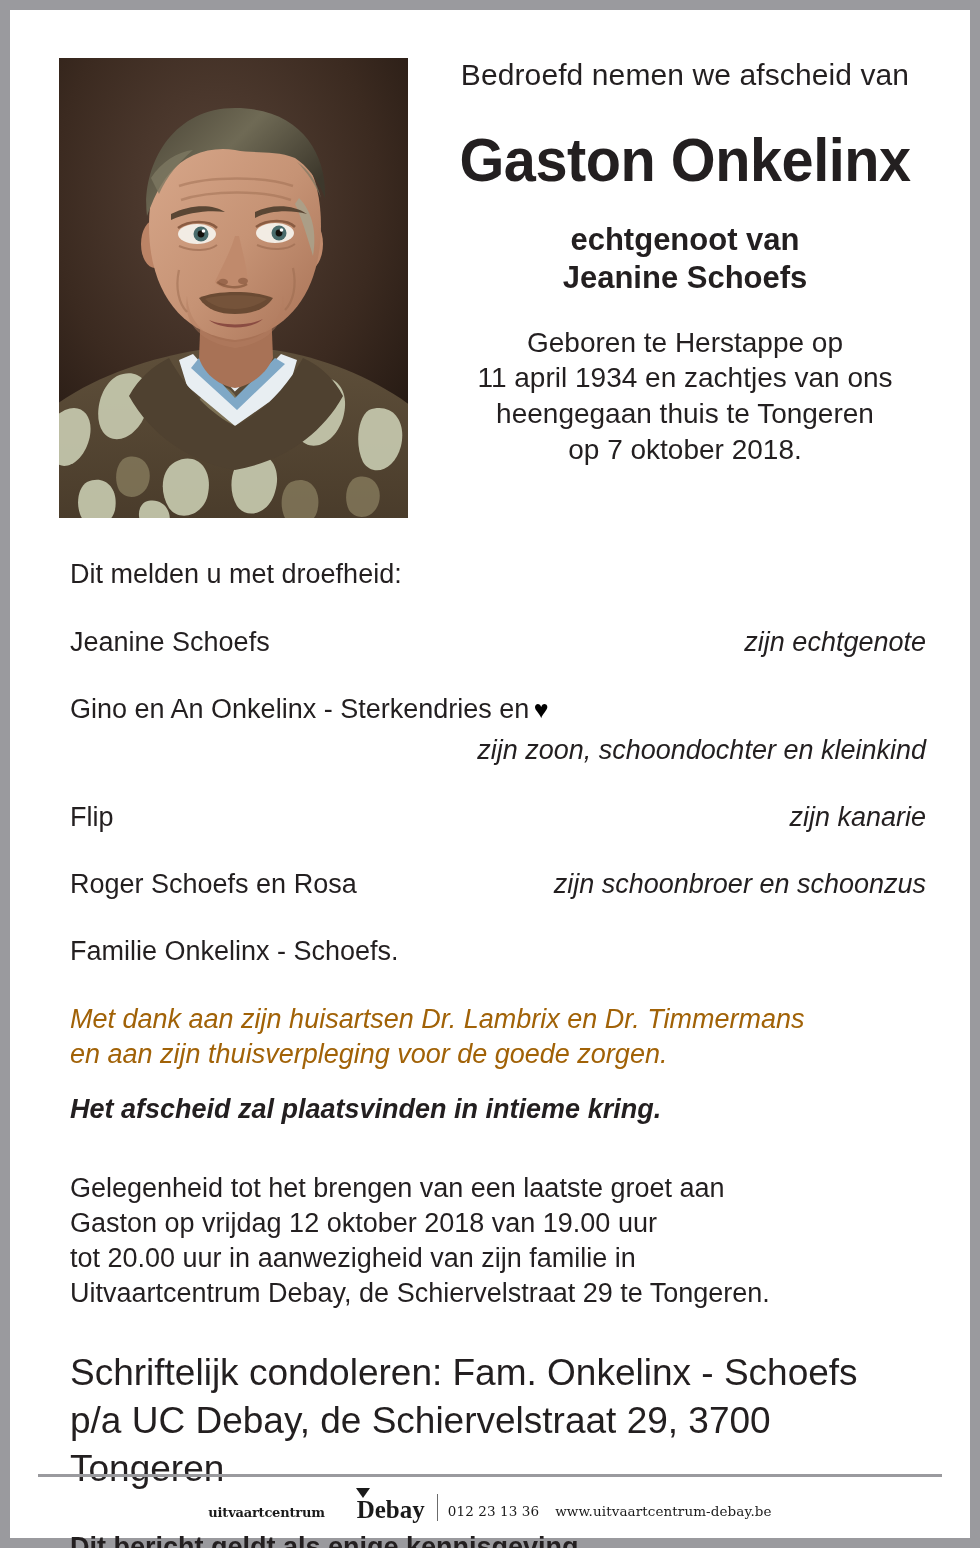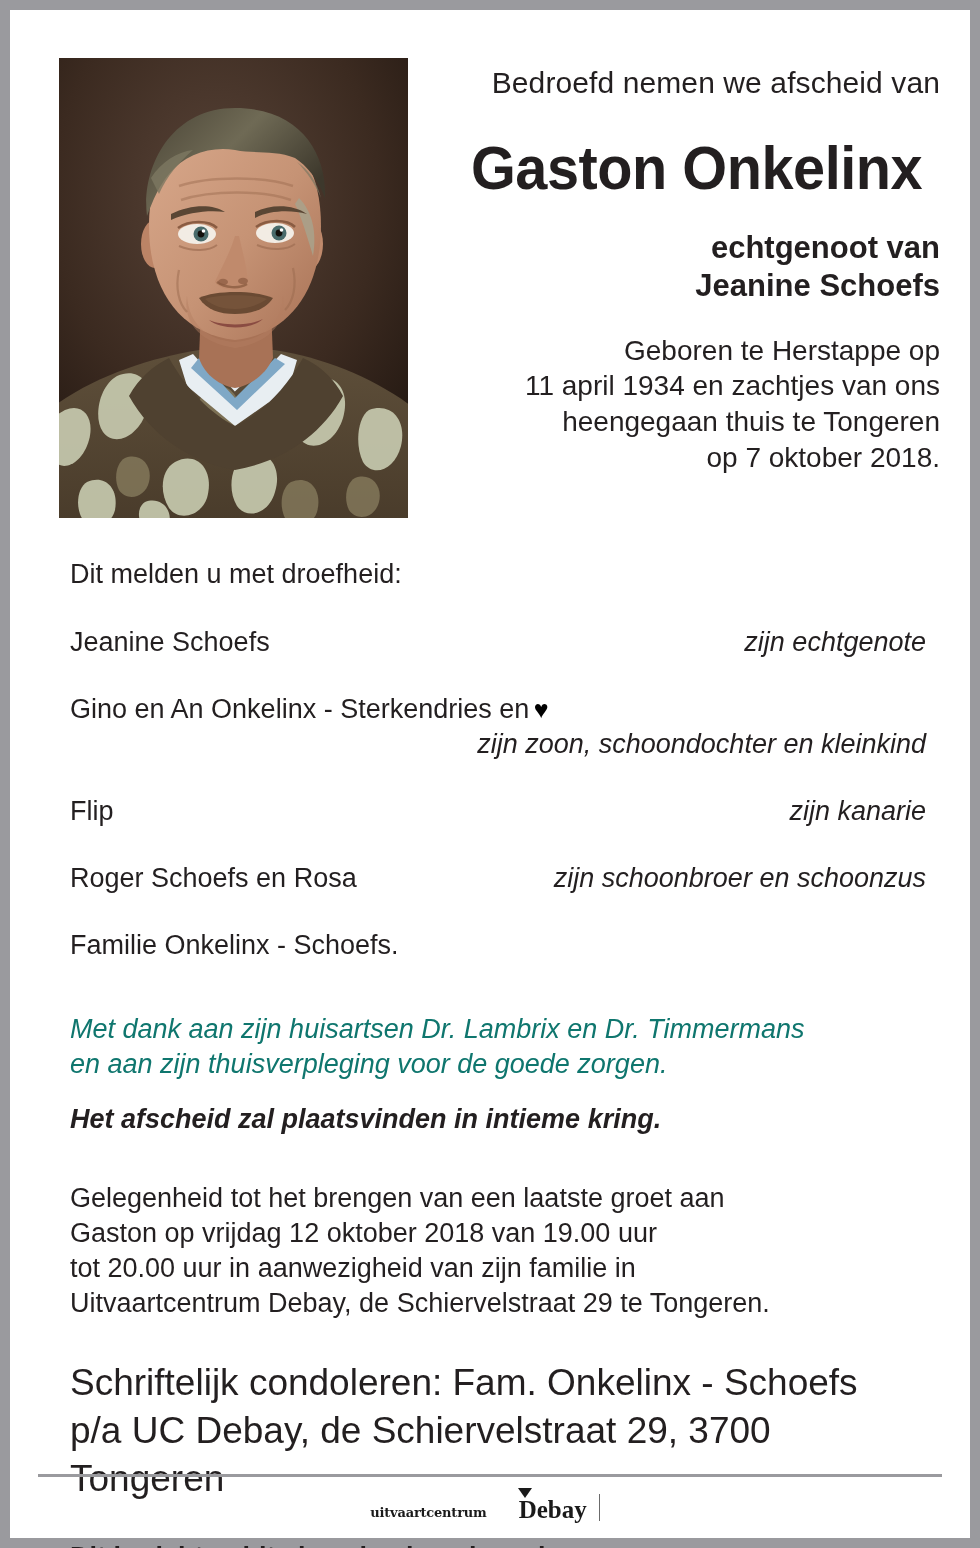--- a/index.html
+++ b/index.html
@@ -46,23 +46,23 @@
     width: 349px;
     height: 460px;
     overflow: hidden;
     background: #2a1a14;
   }
   .portrait svg { display: block; width: 100%; height: 100%; }
 
   .head-text {
     position: absolute;
     left: 420px;
-    top: 56px;
+    top: 48px;
     width: 510px;
-    text-align: right;
+    text-align: center;
   }
 
   .salutation {
     font-size: 30px;
     color: #231f20;
     letter-spacing: 0.1px;
     line-height: 1.1;
   }
 
   .deceased-name {
@@ -132,37 +132,37 @@
     font-style: italic;
     color: #231f20;
     white-space: nowrap;
   }
   .rel-desc-below {
     display: block;
     text-align: right;
     font-size: 27px;
     font-style: italic;
     color: #231f20;
-    margin-top: 2px;
+    margin-top: 8px;
   }
   .heart {
     font-size: 25px;
     line-height: 1;
   }
 
   .family-line {
     font-size: 27px;
     color: #231f20;
   }
 
   .thanks {
-    margin-top: 50px;
+    margin-top: 34px;
     font-size: 27px;
     font-style: italic;
-    color: #0f766e;
+    color: #a16207;
     line-height: 1.27;
   }
 
   .intimate {
     margin-top: 22px;
     font-size: 27px;
     font-style: italic;
     font-weight: bold;
     color: #231f20;
     line-height: 1.25;
@@ -451,17 +451,21 @@
       <div class="footer-rule"></div>
       <div class="footer-content">
         <div class="brand">
           <span class="brand-word">uitvaartcentrum</span>
           <span class="brand-name-wrap">
             <span class="brand-triangle"></span>
             <span class="brand-name">Debay</span>
           </span>
         </div>
         <div class="footer-divider"></div>
+        <div class="footer-contact">
+          <span>012 23 13 36</span>
+          <span>www.uitvaartcentrum-debay.be</span>
+        </div>
       </div>
     </div>
 
   </div>
 </div>
 
 </body></html>

